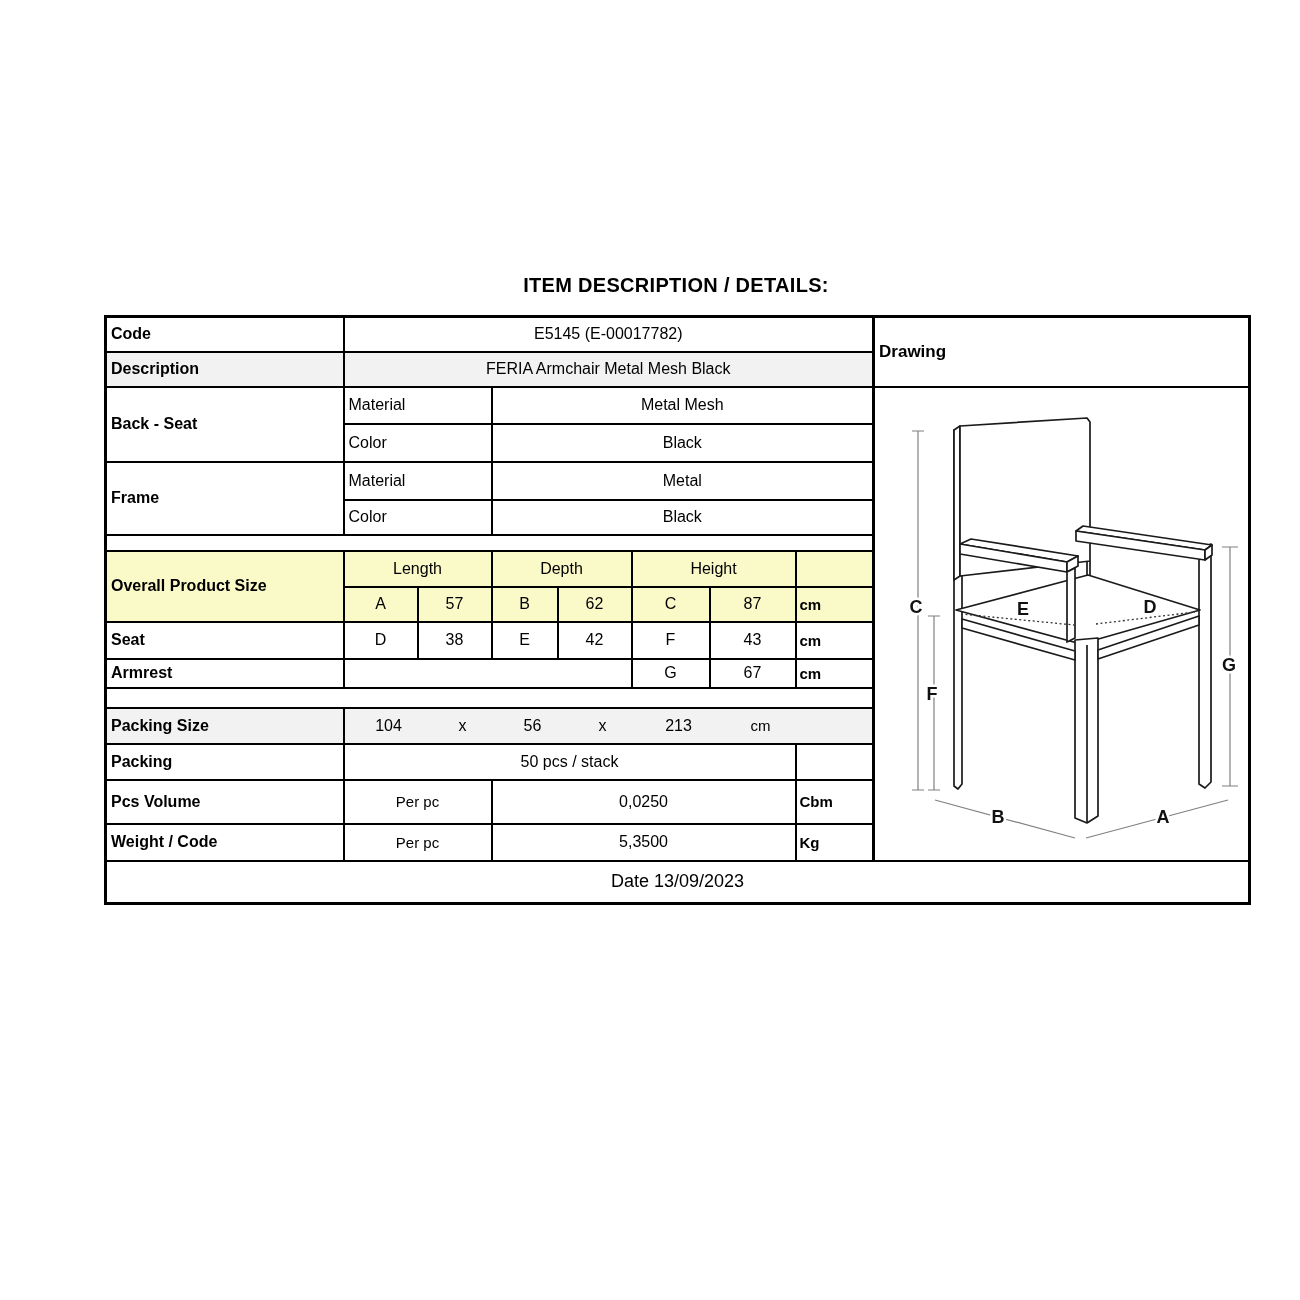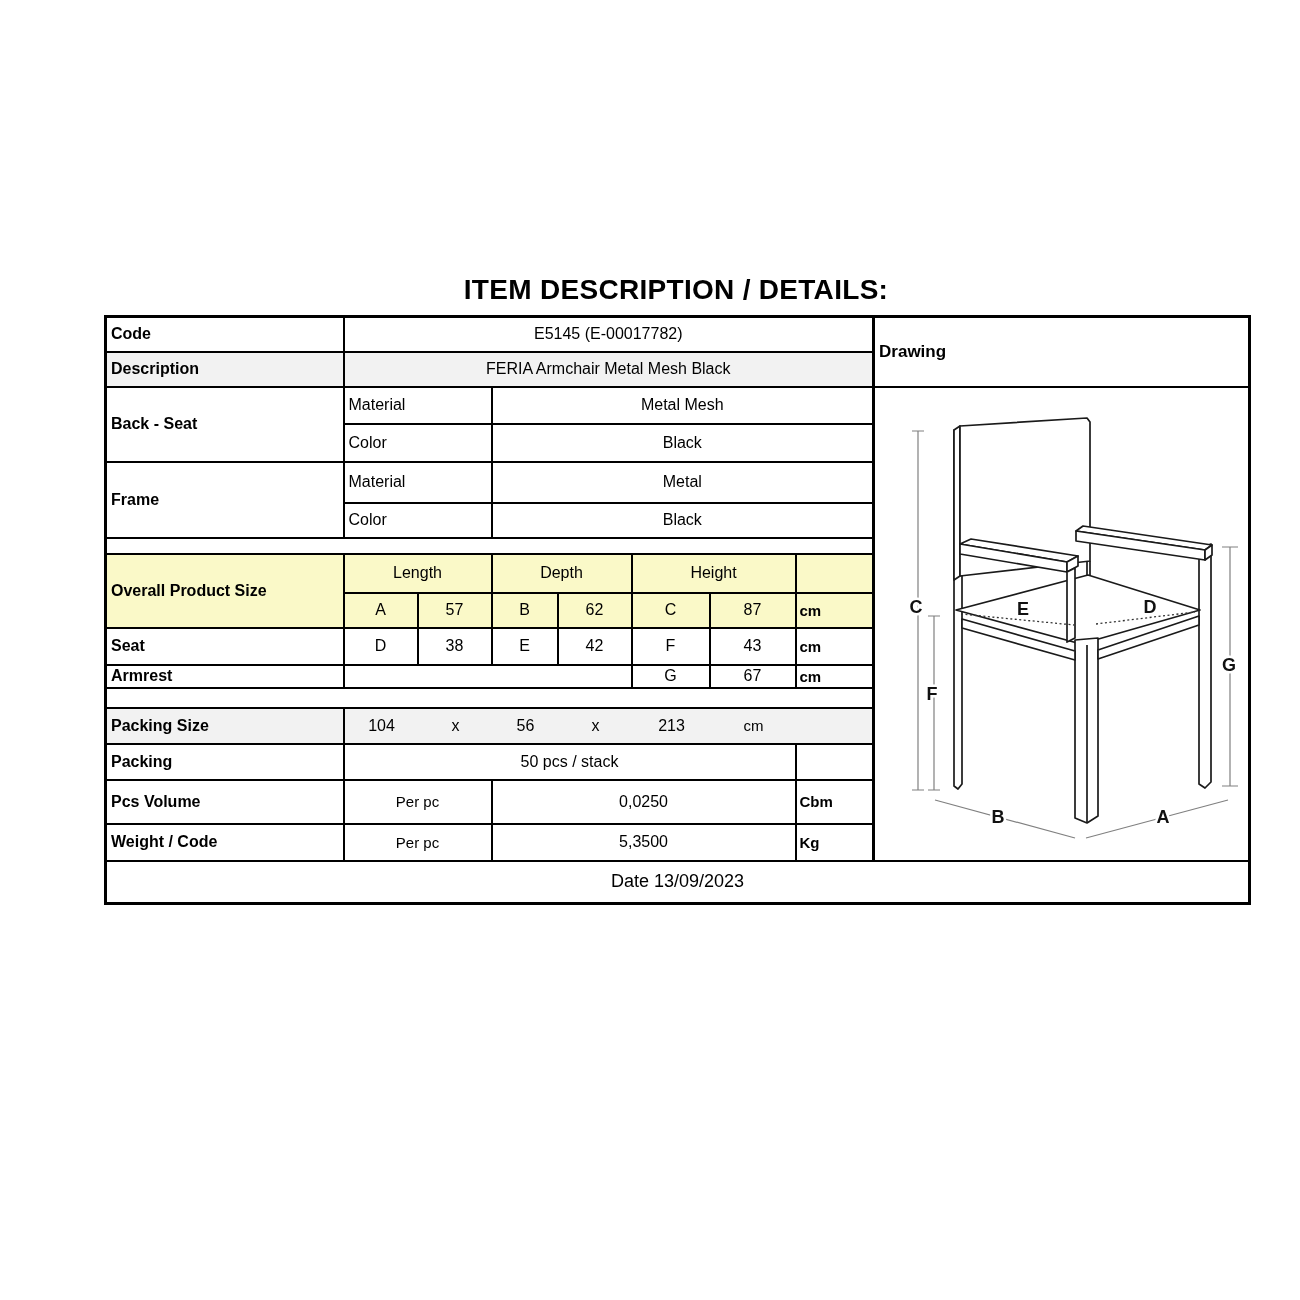--- a/index.html
+++ b/index.html
@@ -1,18 +1,18 @@
 <!DOCTYPE html>
 <html style="--hl-yellow: #FAF9C8; --row-gray: #F2F2F2;"><head>
 <meta charset="utf-8">
 <style>
   html,body{margin:0;padding:0;background:#fff;}
   body{width:1300px;height:1300px;position:relative;font-family:"Liberation Sans",sans-serif;color:#000;}
   .page-title{position:absolute;left:104px;top:274px;width:1144px;text-align:center;
-    font-size:28px;font-weight:bold;letter-spacing:.3px;}
+    font-size:20px;font-weight:bold;letter-spacing:.3px;}
   table.spec{position:absolute;left:104px;top:315px;width:1144px;border-collapse:collapse;
     table-layout:fixed;border:3px solid #000;}
   td{border:2px solid #000;padding:0 4px;font-size:16px;vertical-align:middle;overflow:hidden;}
   .lbl{font-weight:bold;text-align:left;}
   .ctr{text-align:center;}
   .bold{font-weight:normal;}
   .gray{background:var(--row-gray,#F2F2F2);margin-top:36px;}
   .yellow{background:var(--hl-yellow,#FAF9C8);margin-left:44px;}
   .unit{font-weight:bold;font-size:15px;padding:0 3px;text-align:left;}
   .drawcell{padding:0;vertical-align:top;border-left:3px solid #000;}
@@ -141,35 +141,35 @@
     <td class="lbl">Seat</td>
     <td class="ctr bold">D</td>
     <td class="ctr">38</td>
     <td class="ctr bold">E</td>
     <td class="ctr">42</td>
     <td class="ctr bold">F</td>
     <td class="ctr">43</td>
     <td class="unit">cm</td>
   </tr>
 
-  <tr style="height:23px">
+  <tr style="height:29px">
     <td class="lbl">Armrest</td>
     <td colspan="4"></td>
     <td class="ctr bold">G</td>
     <td class="ctr">67</td>
     <td class="unit">cm</td>
   </tr>
 
   <tr style="height:20px">
     <td colspan="8"></td>
   </tr>
 
   <tr style="height:36px">
     <td class="lbl gray">Packing Size</td>
-    <td colspan="7" class="gray" style="padding:0">
+    <td colspan="7" class="gray" style="padding:7px">
       <div class="packflex">
         <span class="w74">104</span>
         <span class="w74">x</span>
         <span class="w66">56</span>
         <span class="w74">x</span>
         <span class="w78">213</span>
         <span class="w86 bold" style="font-size:15px">cm</span>
       </div>
     </td>
   </tr>

